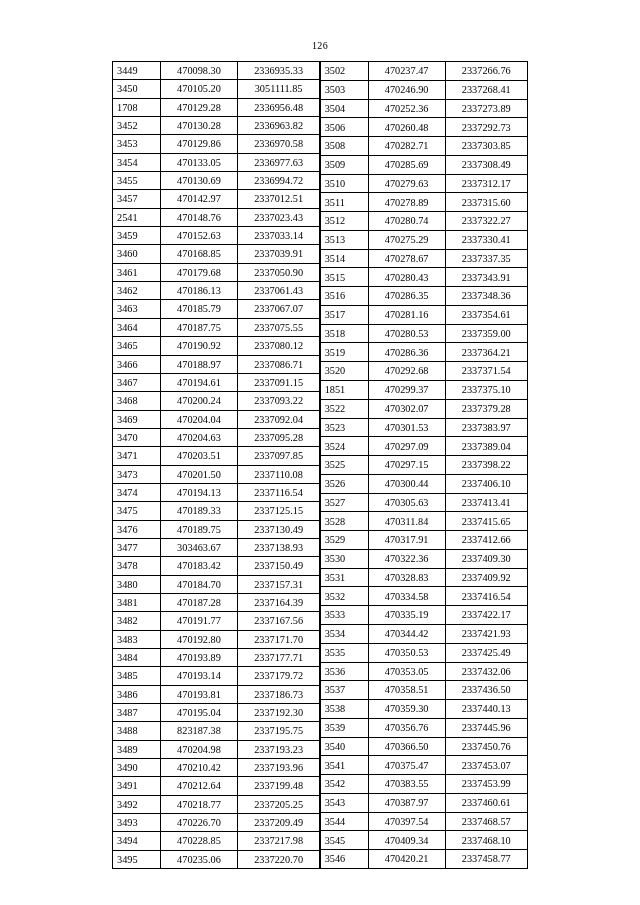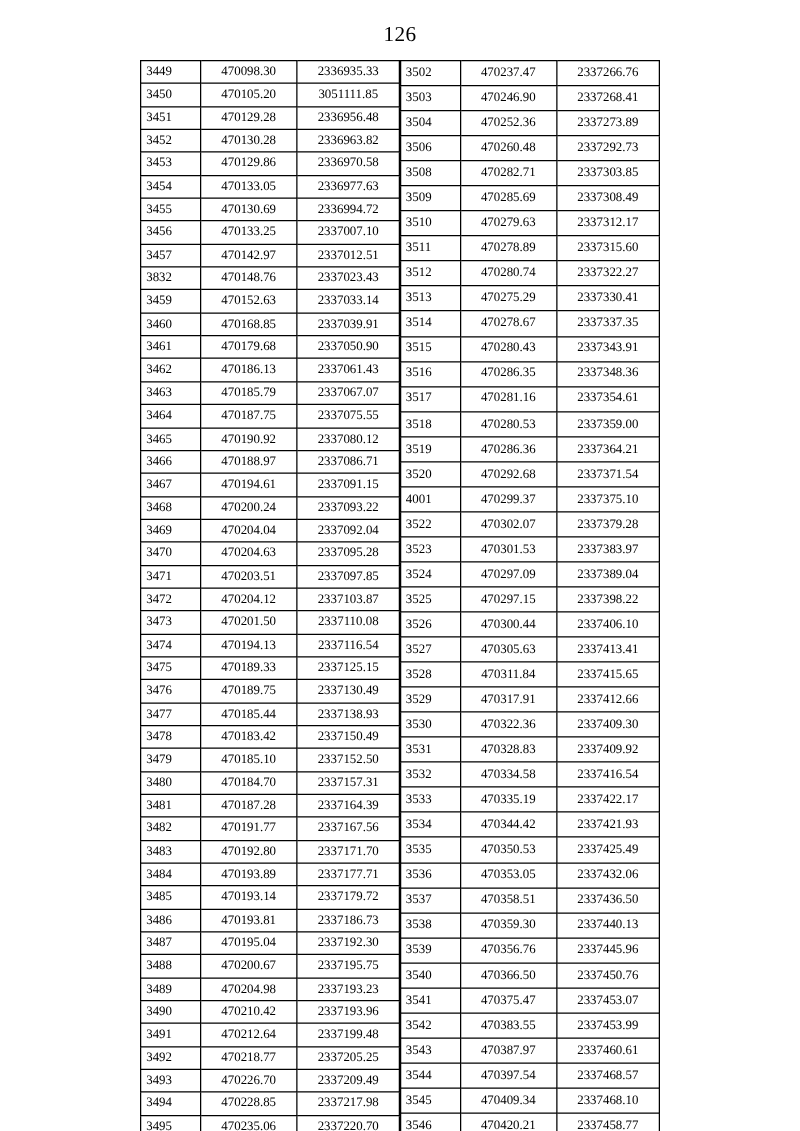--- a/index.html
+++ b/index.html
@@ -16,23 +16,23 @@
   }
   .page {
     width: 640px;
     height: 905px;
     box-sizing: border-box;
     padding: 0;
     position: relative;
   }
   .page-number {
     text-align: center;
-    font-size: 17px;
+    font-size: 10px;
     font-family: "Liberation Serif", serif;
-    margin-top: 18px;
+    margin-top: 40px;
     margin-bottom: 10px;
     letter-spacing: 0.3px;
   }
   .tables-wrap {
     display: flex;
     justify-content: center;
     gap: 0px;
     padding-left: 112px;
     padding-right: 112px;
     box-sizing: border-box;
@@ -82,21 +82,21 @@
             <td class="c-id">3449</td>
             <td class="c-v1">470098.30</td>
             <td class="c-v2">2336935.33</td>
           </tr>
           <tr>
             <td class="c-id">3450</td>
             <td class="c-v1">470105.20</td>
             <td class="c-v2">3051111.85</td>
           </tr>
           <tr>
-            <td class="c-id">3451</td>
+            <td class="c-id">1708</td>
             <td class="c-v1">470129.28</td>
             <td class="c-v2">2336956.48</td>
           </tr>
           <tr>
             <td class="c-id">3452</td>
             <td class="c-v1">470130.28</td>
             <td class="c-v2">2336963.82</td>
           </tr>
           <tr>
             <td class="c-id">3453</td>
@@ -107,31 +107,26 @@
             <td class="c-id">3454</td>
             <td class="c-v1">470133.05</td>
             <td class="c-v2">2336977.63</td>
           </tr>
           <tr>
             <td class="c-id">3455</td>
             <td class="c-v1">470130.69</td>
             <td class="c-v2">2336994.72</td>
           </tr>
           <tr>
-            <td class="c-id">3456</td>
-            <td class="c-v1">470133.25</td>
-            <td class="c-v2">2337007.10</td>
-          </tr>
-          <tr>
             <td class="c-id">3457</td>
             <td class="c-v1">470142.97</td>
             <td class="c-v2">2337012.51</td>
           </tr>
           <tr>
-            <td class="c-id">3832</td>
+            <td class="c-id">2541</td>
             <td class="c-v1">470148.76</td>
             <td class="c-v2">2337023.43</td>
           </tr>
           <tr>
             <td class="c-id">3459</td>
             <td class="c-v1">470152.63</td>
             <td class="c-v2">2337033.14</td>
           </tr>
           <tr>
             <td class="c-id">3460</td>
@@ -187,25 +182,20 @@
             <td class="c-id">3470</td>
             <td class="c-v1">470204.63</td>
             <td class="c-v2">2337095.28</td>
           </tr>
           <tr>
             <td class="c-id">3471</td>
             <td class="c-v1">470203.51</td>
             <td class="c-v2">2337097.85</td>
           </tr>
           <tr>
-            <td class="c-id">3472</td>
-            <td class="c-v1">470204.12</td>
-            <td class="c-v2">2337103.87</td>
-          </tr>
-          <tr>
             <td class="c-id">3473</td>
             <td class="c-v1">470201.50</td>
             <td class="c-v2">2337110.08</td>
           </tr>
           <tr>
             <td class="c-id">3474</td>
             <td class="c-v1">470194.13</td>
             <td class="c-v2">2337116.54</td>
           </tr>
           <tr>
@@ -213,34 +203,29 @@
             <td class="c-v1">470189.33</td>
             <td class="c-v2">2337125.15</td>
           </tr>
           <tr>
             <td class="c-id">3476</td>
             <td class="c-v1">470189.75</td>
             <td class="c-v2">2337130.49</td>
           </tr>
           <tr>
             <td class="c-id">3477</td>
-            <td class="c-v1">470185.44</td>
+            <td class="c-v1">303463.67</td>
             <td class="c-v2">2337138.93</td>
           </tr>
           <tr>
             <td class="c-id">3478</td>
             <td class="c-v1">470183.42</td>
             <td class="c-v2">2337150.49</td>
           </tr>
           <tr>
-            <td class="c-id">3479</td>
-            <td class="c-v1">470185.10</td>
-            <td class="c-v2">2337152.50</td>
-          </tr>
-          <tr>
             <td class="c-id">3480</td>
             <td class="c-v1">470184.70</td>
             <td class="c-v2">2337157.31</td>
           </tr>
           <tr>
             <td class="c-id">3481</td>
             <td class="c-v1">470187.28</td>
             <td class="c-v2">2337164.39</td>
           </tr>
           <tr>
@@ -268,21 +253,21 @@
             <td class="c-v1">470193.81</td>
             <td class="c-v2">2337186.73</td>
           </tr>
           <tr>
             <td class="c-id">3487</td>
             <td class="c-v1">470195.04</td>
             <td class="c-v2">2337192.30</td>
           </tr>
           <tr>
             <td class="c-id">3488</td>
-            <td class="c-v1">470200.67</td>
+            <td class="c-v1">823187.38</td>
             <td class="c-v2">2337195.75</td>
           </tr>
           <tr>
             <td class="c-id">3489</td>
             <td class="c-v1">470204.98</td>
             <td class="c-v2">2337193.23</td>
           </tr>
           <tr>
             <td class="c-id">3490</td>
             <td class="c-v1">470210.42</td>
@@ -396,21 +381,21 @@
             <td class="c-id">3519</td>
             <td class="c-v1">470286.36</td>
             <td class="c-v2">2337364.21</td>
           </tr>
           <tr>
             <td class="c-id">3520</td>
             <td class="c-v1">470292.68</td>
             <td class="c-v2">2337371.54</td>
           </tr>
           <tr>
-            <td class="c-id">4001</td>
+            <td class="c-id">1851</td>
             <td class="c-v1">470299.37</td>
             <td class="c-v2">2337375.10</td>
           </tr>
           <tr>
             <td class="c-id">3522</td>
             <td class="c-v1">470302.07</td>
             <td class="c-v2">2337379.28</td>
           </tr>
           <tr>
             <td class="c-id">3523</td>

